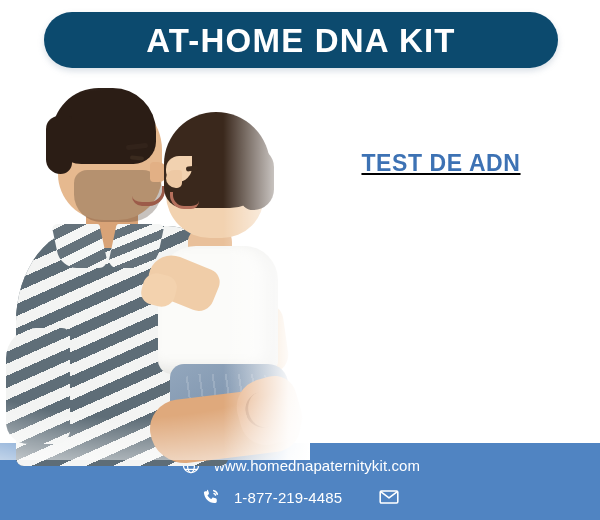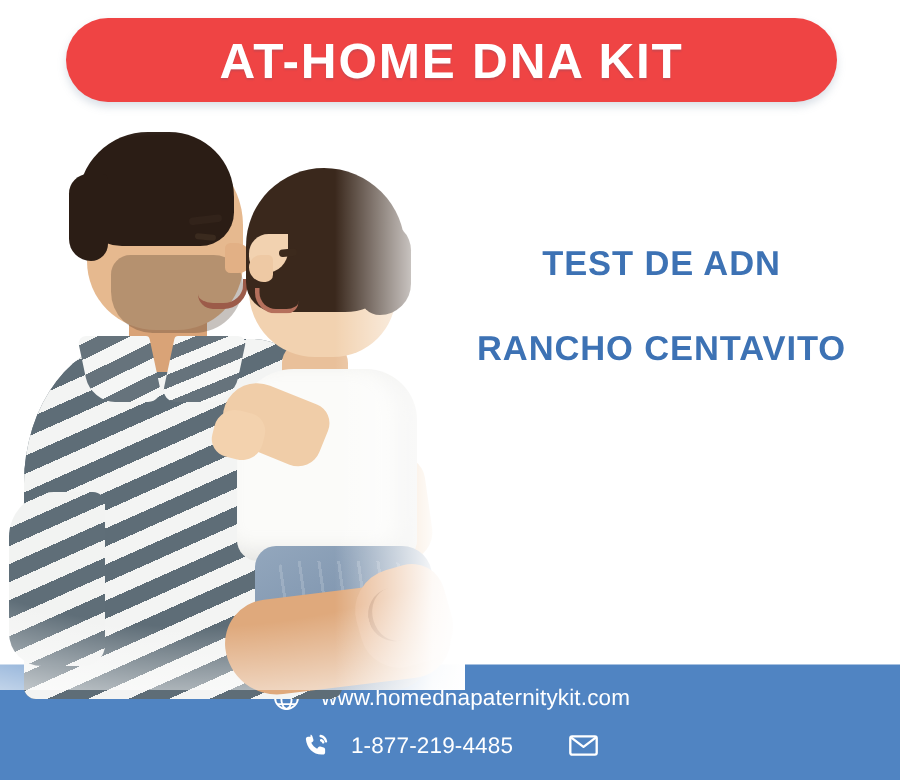--- a/index.html
+++ b/index.html
@@ -19,21 +19,21 @@
     overflow: hidden;
   }
 
   
   .header-banner {
     position: absolute;
     left: 44px;
     top: 12px;
     width: 514px;
     height: 56px;
-    background: #ef4444;
+    background: #0c4a6e;
     border-radius: 28px;
     box-shadow: 0 3px 6px rgba(120,140,165,0.28);
     display: flex;
     align-items: center;
     justify-content: center;
     z-index: 6;
   }
   .header-title {
     color: #ffffff;
     font-size: 33px;
@@ -41,24 +41,25 @@
     letter-spacing: 1.2px;
     line-height: 1;
     white-space: nowrap;
     text-shadow: 0 1px 1px rgba(60,90,130,0.18);
   }
 
   
   .headline-block {
     position: absolute;
     left: 296px;
-    top: 164px;
+    top: 152px;
     width: 290px;
     text-align: center;
     z-index: 5;
+    text-decoration: underline;
   }
   .headline-line {
     color: #3d72b4;
     font-size: 23px;
     font-weight: bold;
     letter-spacing: 0.6px;
     line-height: 1;
     margin-bottom: 34px;
     white-space: nowrap;
   }
@@ -436,21 +437,20 @@
 <body>
 
 <div class="poster">
 
   <div class="header-banner">
     <div class="header-title">AT-HOME DNA KIT</div>
   </div>
 
   <div class="headline-block">
     <div class="headline-line">TEST DE ADN</div>
-    <div class="headline-line">RANCHO CENTAVITO</div>
   </div>
 
   <div class="photo">
     <div class="photo-stage">
       <div class="man-shoulder-l"></div>
       <div class="man-body"></div>
       <div class="man-neck"></div>
       <div class="man-head"></div>
       <div class="man-beard"></div>
       <div class="man-hair"></div>

